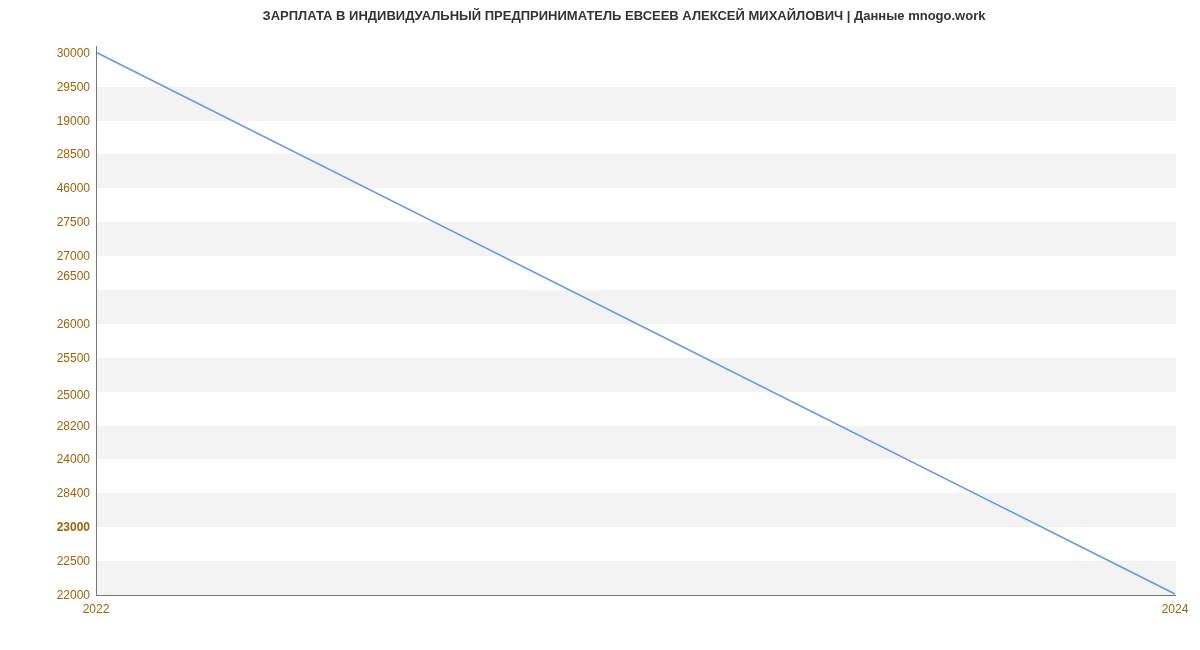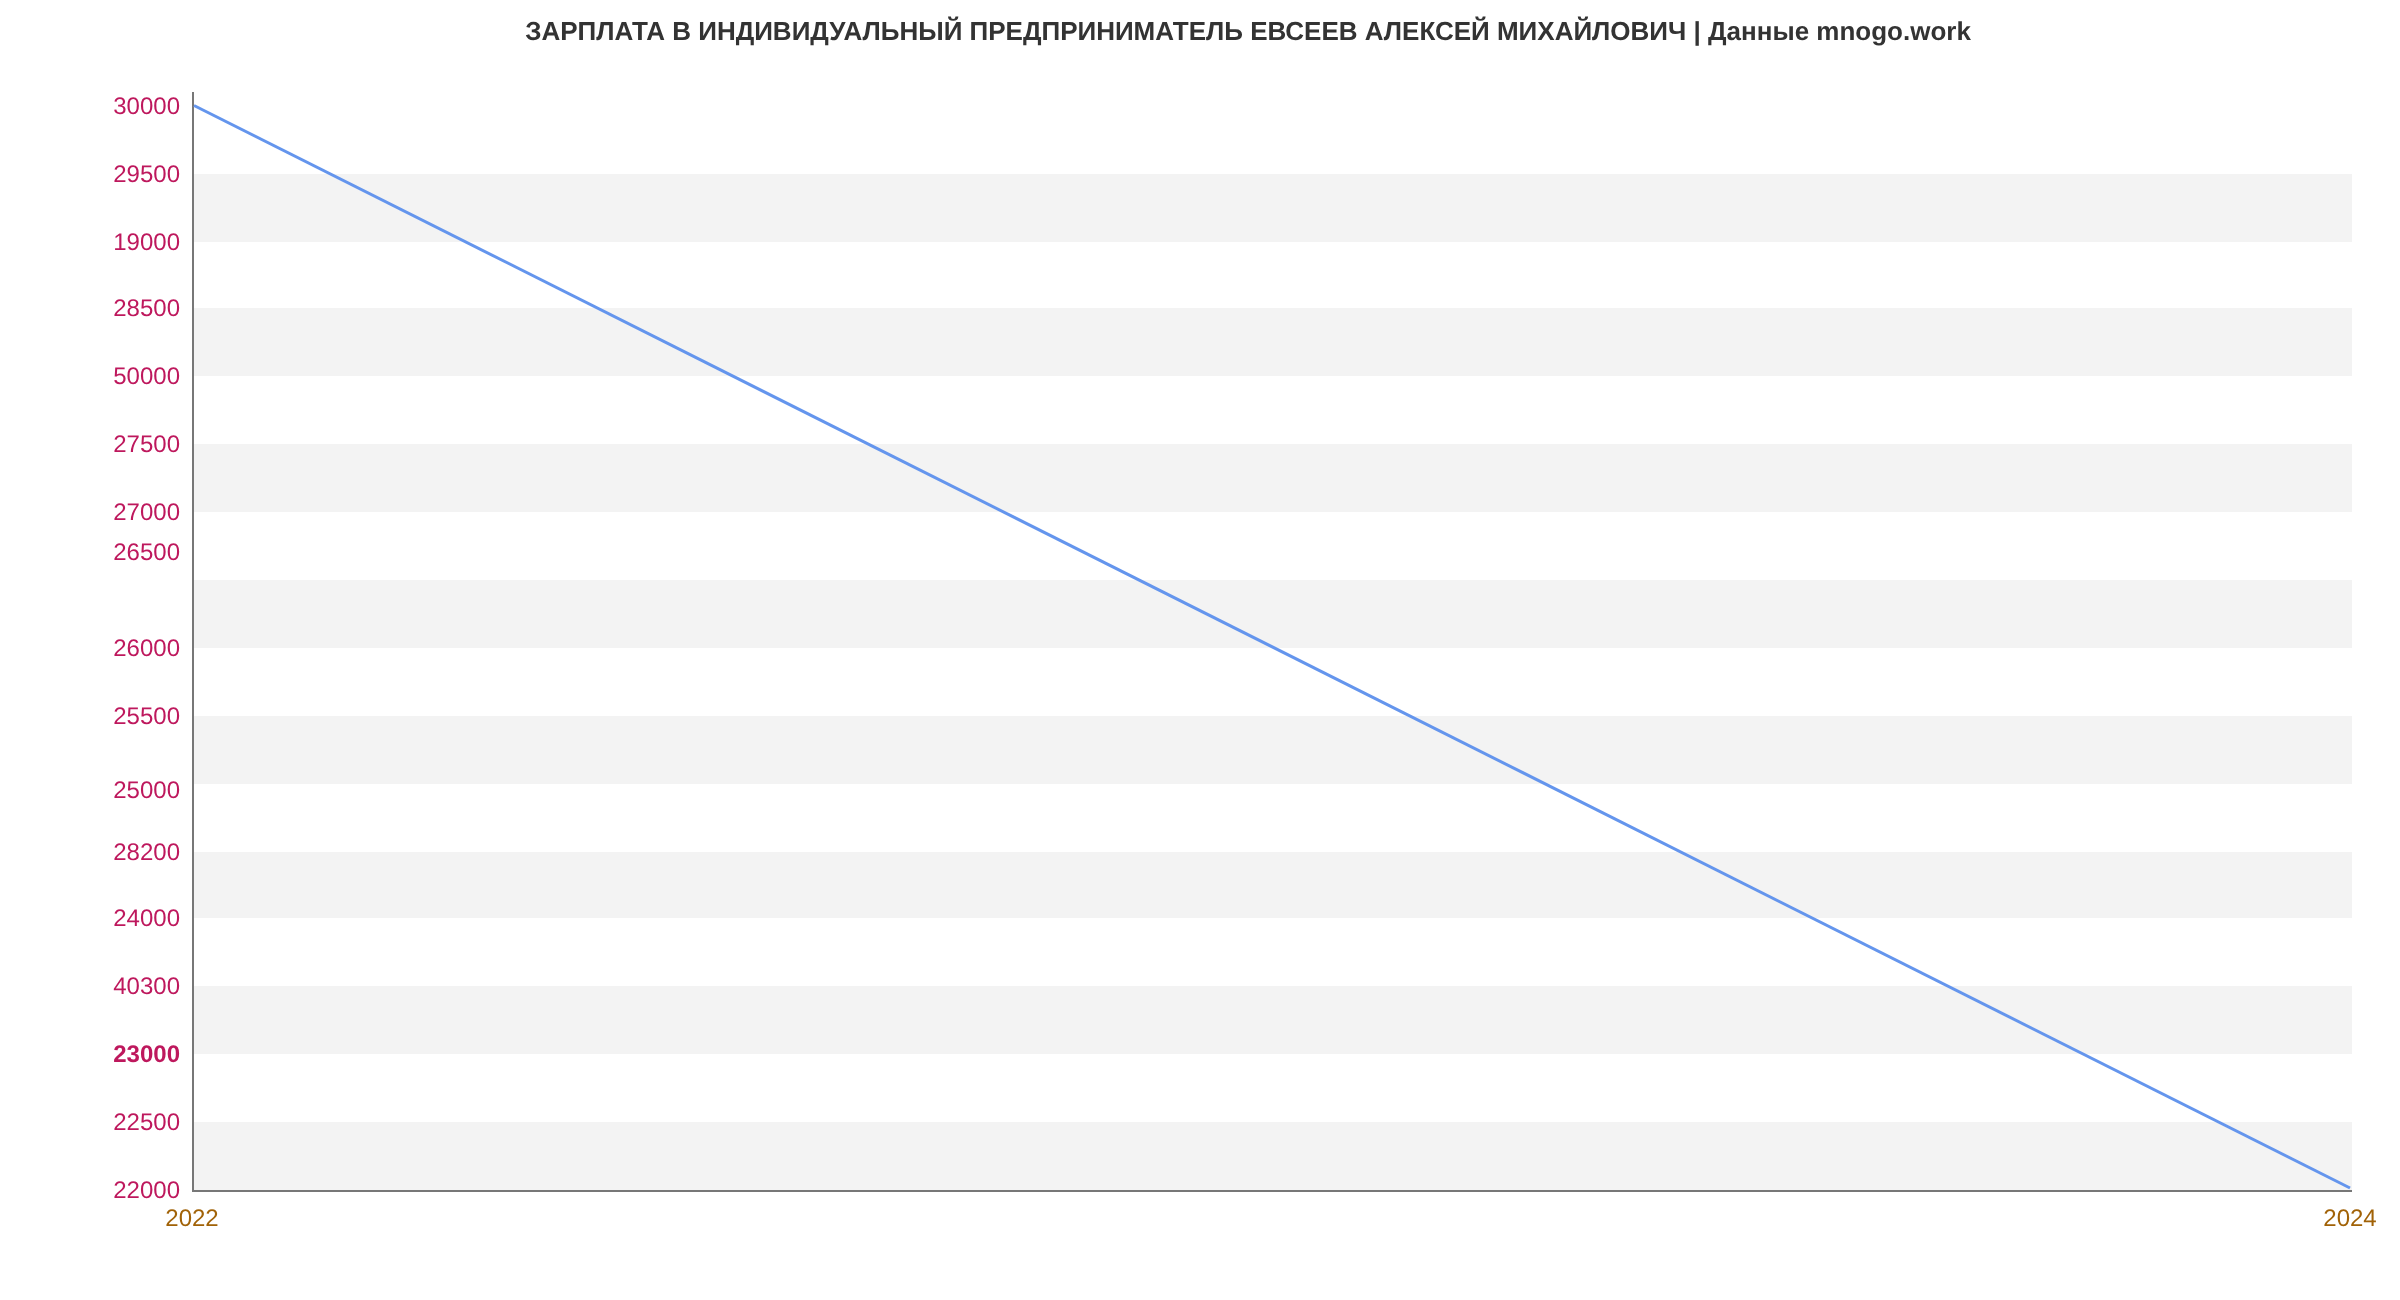--- a/index.html
+++ b/index.html
@@ -41,21 +41,21 @@
     left: 0;
     width: 100%;
     background: #f3f3f3;
   }
   .ytick {
     position: absolute;
     right: 1110px;
     width: 80px;
     text-align: right;
     font-size: 12px;
-    color: #be185d;
+    color: #a16207;
     transform: translateY(-50%);
   }
   .xtick {
     position: absolute;
     top: 602px;
     font-size: 12px;
     color: #a16207;
     transform: translateX(-50%);
   }
   svg.line-layer {
@@ -81,29 +81,29 @@
       <div class="band" style="top: 176.222px; height: 33.8889px;"></div>
       <div class="band" style="top: 108.444px; height: 33.8889px;"></div>
       <div class="band" style="top: 40.6667px; height: 33.8889px;"></div>
       <svg class="line-layer" id="line-layer" viewBox="0 0 1080 550" preserveAspectRatio="none">
         <polyline points="0,6.777777777777828 1079,549" fill="none" stroke="#6495ed" stroke-width="1.5"></polyline>
       </svg>
   </div>
 <div class="ytick" style="top: 595px;">22000</div>
     <div class="ytick" style="top: 561.111px;">22500</div>
     <div class="ytick" style="top: 527.222px; font-weight: bold;">23000</div>
-    <div class="ytick" style="top: 493.333px;">40300</div>
+    <div class="ytick" style="top: 493.333px;">28400</div>
     <div class="ytick" style="top: 459.444px;">24000</div>
     <div class="ytick" style="top: 425.556px;">28200</div>
     <div class="ytick" style="top: 395px;">25000</div>
     <div class="ytick" style="top: 357.778px;">25500</div>
     <div class="ytick" style="top: 323.889px;">26000</div>
     <div class="ytick" style="top: 276px; text-align: right;">26500</div>
     <div class="ytick" style="top: 256.111px;">27000</div>
     <div class="ytick" style="top: 222.222px;">27500</div>
-    <div class="ytick" style="top: 188.333px;">50000</div>
+    <div class="ytick" style="top: 188.333px;">46000</div>
     <div class="ytick" style="top: 154.444px;">28500</div>
     <div class="ytick" style="top: 120.556px;">19000</div>
     <div class="ytick" style="top: 86.6667px;">29500</div>
     <div class="ytick" style="top: 52.7778px;">30000</div>
     <div class="xtick" style="left: 96px;">2022</div>
     <div class="xtick" style="left: 1175px;">2024</div>
   </div>
 
 </body></html>

